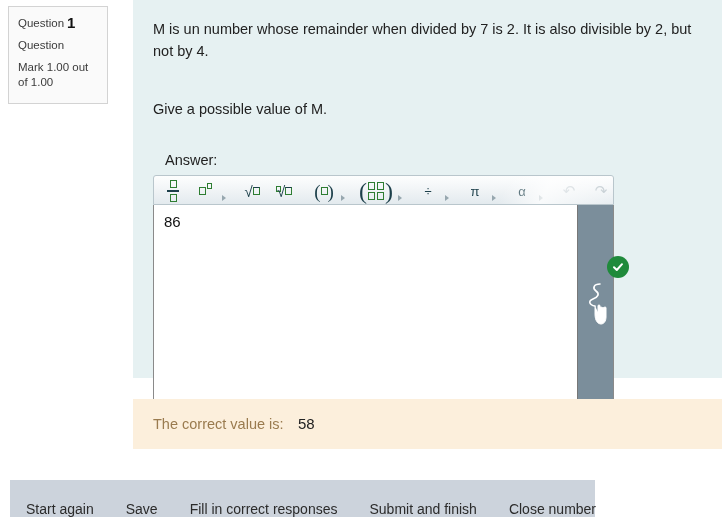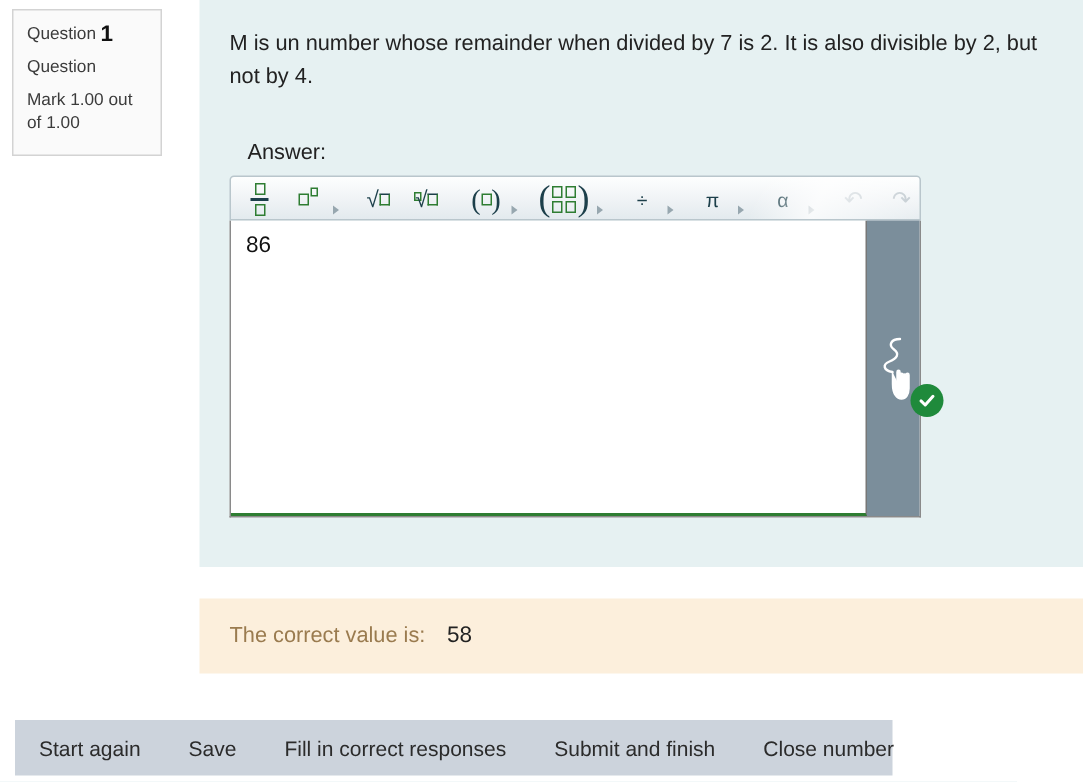--- a/index.html
+++ b/index.html
@@ -241,21 +241,21 @@
 
   
   #button-bar {
     position: absolute;
     left: 10px;
     top: 480px;
     width: 585px;
     height: 37px;
     background: #ccd3dc;
     display: flex;
-    align-items: center;
+    align-items: flex-end;
   }
   #button-bar .bb {
     font-size: 14px;
     color: #2b2b2b;
     padding: 0 16px;
     white-space: nowrap;
     cursor: pointer;
   }
 </style>
 </head>
@@ -265,20 +265,21 @@
   <div class="line">
     <span>Question</span><span class="qnum">1</span>
   </div>
   <div class="line">Question</div>
   <div class="line mark">Mark 1.00 out of 1.00</div>
 </div>
 
 <div id="question-panel">
 
   <p class="qtext">M is un number whose remainder when divided by 7 is 2. It is also divisible by 2, but not by 4.</p>
+  <p class="qtext second">Give a possible value of M.</p>
 
   <div class="answer-label">Answer:</div>
 
   <div id="math-editor">
 
     <div id="math-toolbar">
 
       <div class="tb-group">
         <div class="tb-btn">
           <span class="frac">

